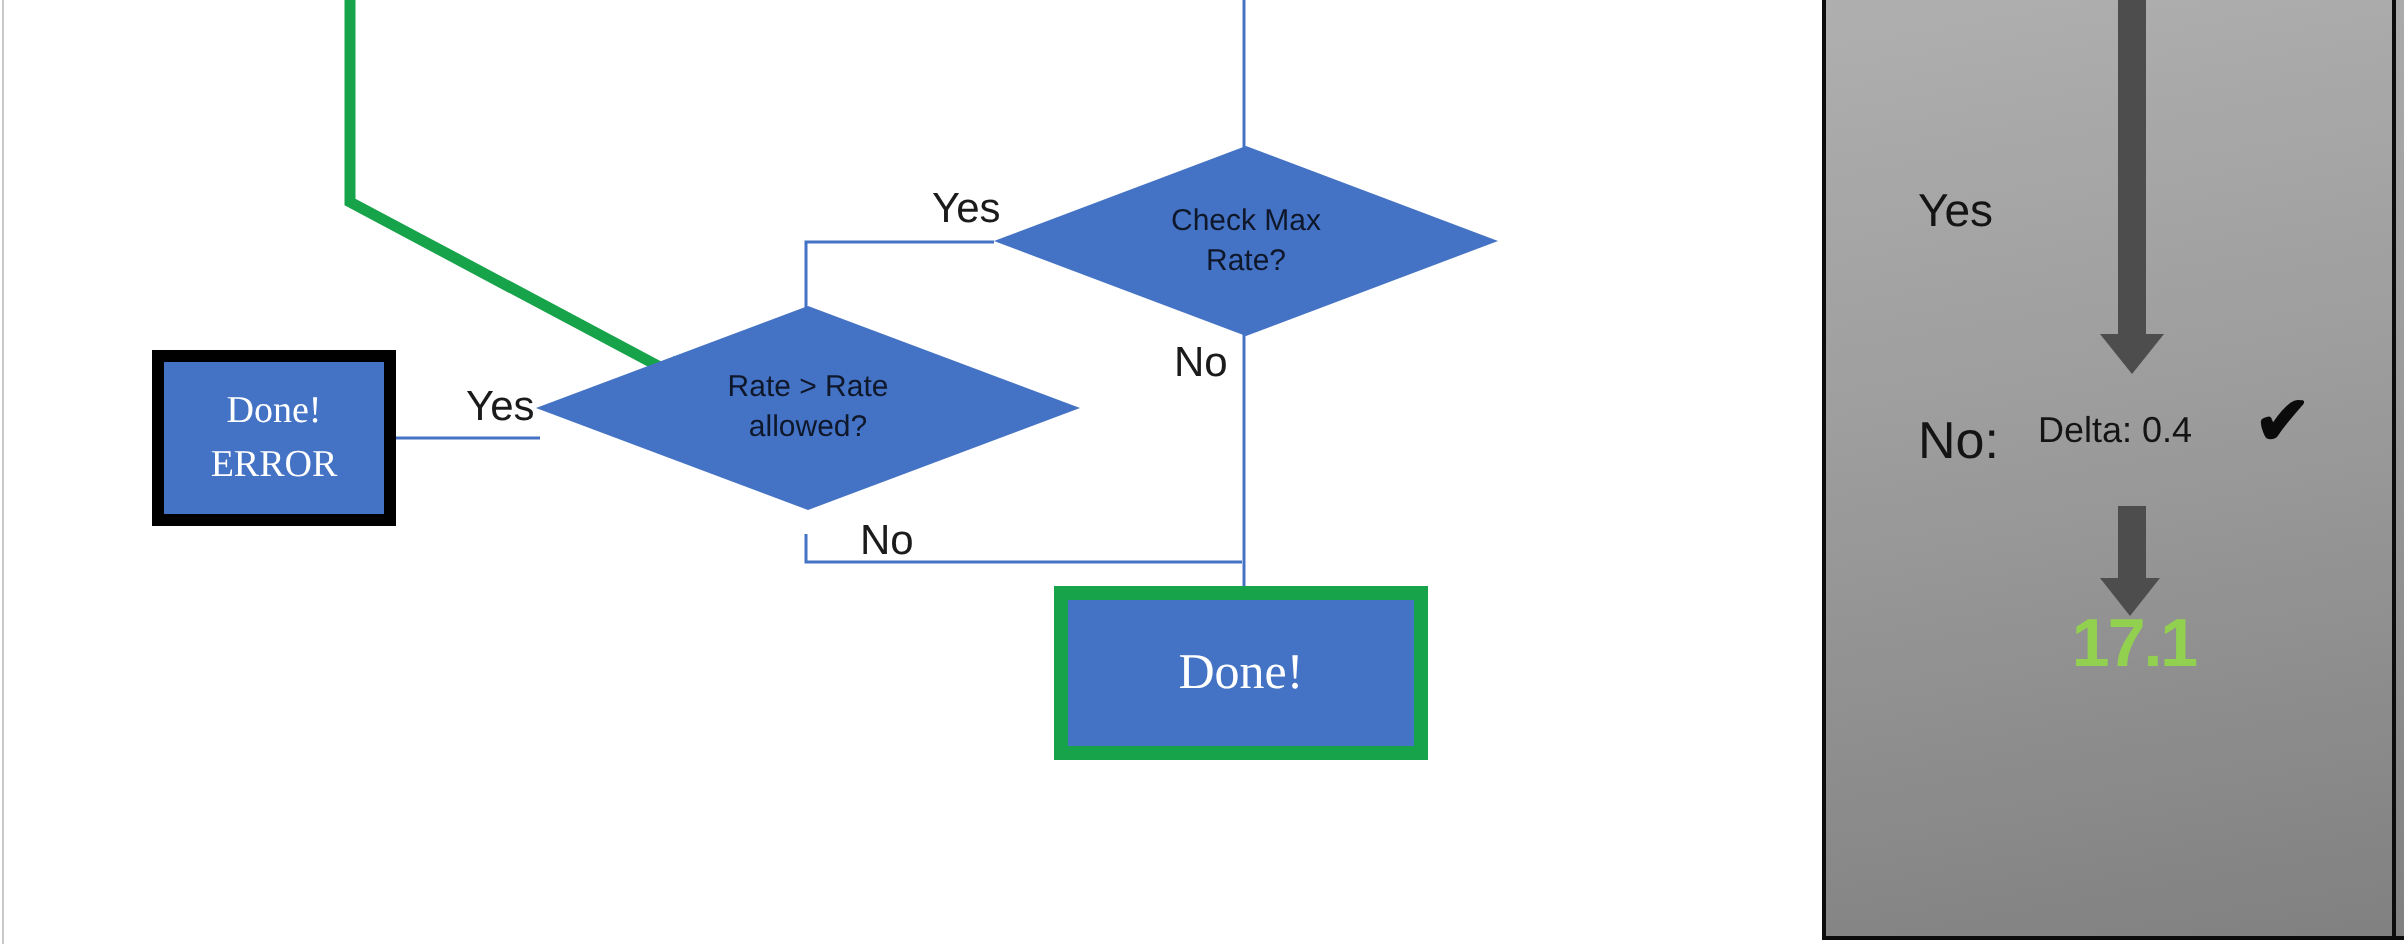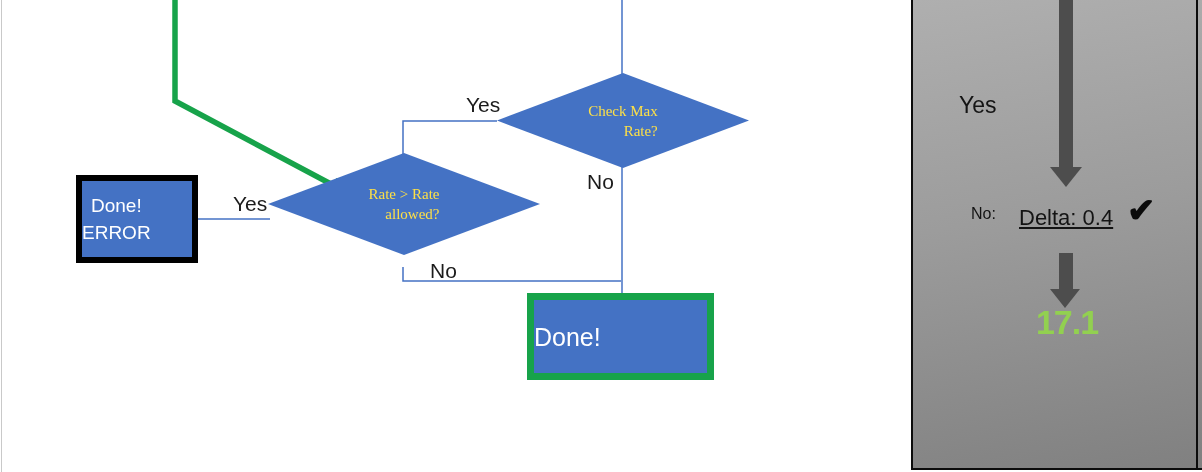--- a/index.html
+++ b/index.html
@@ -5,32 +5,33 @@
   html,body{margin:0;padding:0;background:#ffffff;}
   .stage{
     position:relative;width:1202px;height:472px;background:#ffffff;overflow:hidden;
     font-family:"Liberation Sans",sans-serif;
   }
   .edge-line{position:absolute;left:1px;top:0;width:1px;height:472px;background:#c9c9c9;}
   svg.connectors{position:absolute;left:0;top:0;z-index:1;}
 
   
   .diamond{
-    position:absolute;z-index:2;background:#4472C4;color:#fde047;
+    position:absolute;z-index:2;background:#4472C4;color:#0f172a;
     clip-path:polygon(50% 0,100% 50%,50% 100%,0 50%);
-    display:flex;align-items:center;justify-content:center;text-align:right;
-    white-space:pre-line;font-size:15px;line-height:20px;font-family:Liberation Serif, serif;
+    display:flex;align-items:center;justify-content:center;text-align:center;
+    white-space:pre-line;font-size:15px;line-height:20px;
   }
   .d-checkmax{left:497px;top:73px;width:252px;height:95px;}
   .d-rate{left:268px;top:153px;width:272px;height:102px;}
 
   .termbox{
     position:absolute;z-index:2;background:#4472C4;color:#ffffff;box-sizing:border-box;
-    display:flex;align-items:center;text-align:center;
+    display:flex;align-items:center;justify-content:center;text-align:center;
     white-space:pre-line;
+    font-family:Liberation Serif, serif;
   }
   .b-error{left:76px;top:175px;width:122px;height:88px;border:6px solid #000000;
     font-size:19px;line-height:27px;}
   .b-done{left:527px;top:293px;width:187px;height:87px;border:7px solid #17A34A;
     font-size:25px;line-height:30px;}
 
   .edge-label{
     position:absolute;z-index:3;color:#1b1b1b;font-size:21px;line-height:25px;
   }
   .l-checkyes{left:466px;top:92px;}
@@ -50,22 +51,22 @@
   .arrow-shaft{position:absolute;width:14px;background:#4d4d4d;}
   .arrow-head{position:absolute;width:0;height:0;
     border-left:16px solid transparent;border-right:16px solid transparent;
     border-top:20px solid #4d4d4d;}
   .a1-shaft{left:146px;top:0;height:167px;}
   .a1-head{left:137px;top:167px;}
   .a2-shaft{left:146px;top:253px;height:36px;}
   .a2-head{left:137px;top:289px;border-left-width:15px;border-right-width:15px;border-top-width:19px;}
 
   .p-yes{position:absolute;left:46px;top:92px;font-size:23px;}
-  .p-no{position:absolute;left:58px;top:205px;font-size:16px;}
-  .p-delta{position:absolute;left:106px;top:205px;font-size:22px;text-decoration:underline;}
+  .p-no{position:absolute;left:46px;top:205px;font-size:26px;}
+  .p-delta{position:absolute;left:106px;top:205px;font-size:18px;}
   .p-check{position:absolute;left:214px;top:190px;font-size:34px;font-weight:bold;color:#0b0b0b;}
   .p-result{
     position:absolute;left:93px;top:303px;width:122px;text-align:center;
     font-size:34px;font-weight:bold;color:#92D050;letter-spacing:-1px;
   }
 </style>
 </head>
 <body>
 
 <div class="stage">

